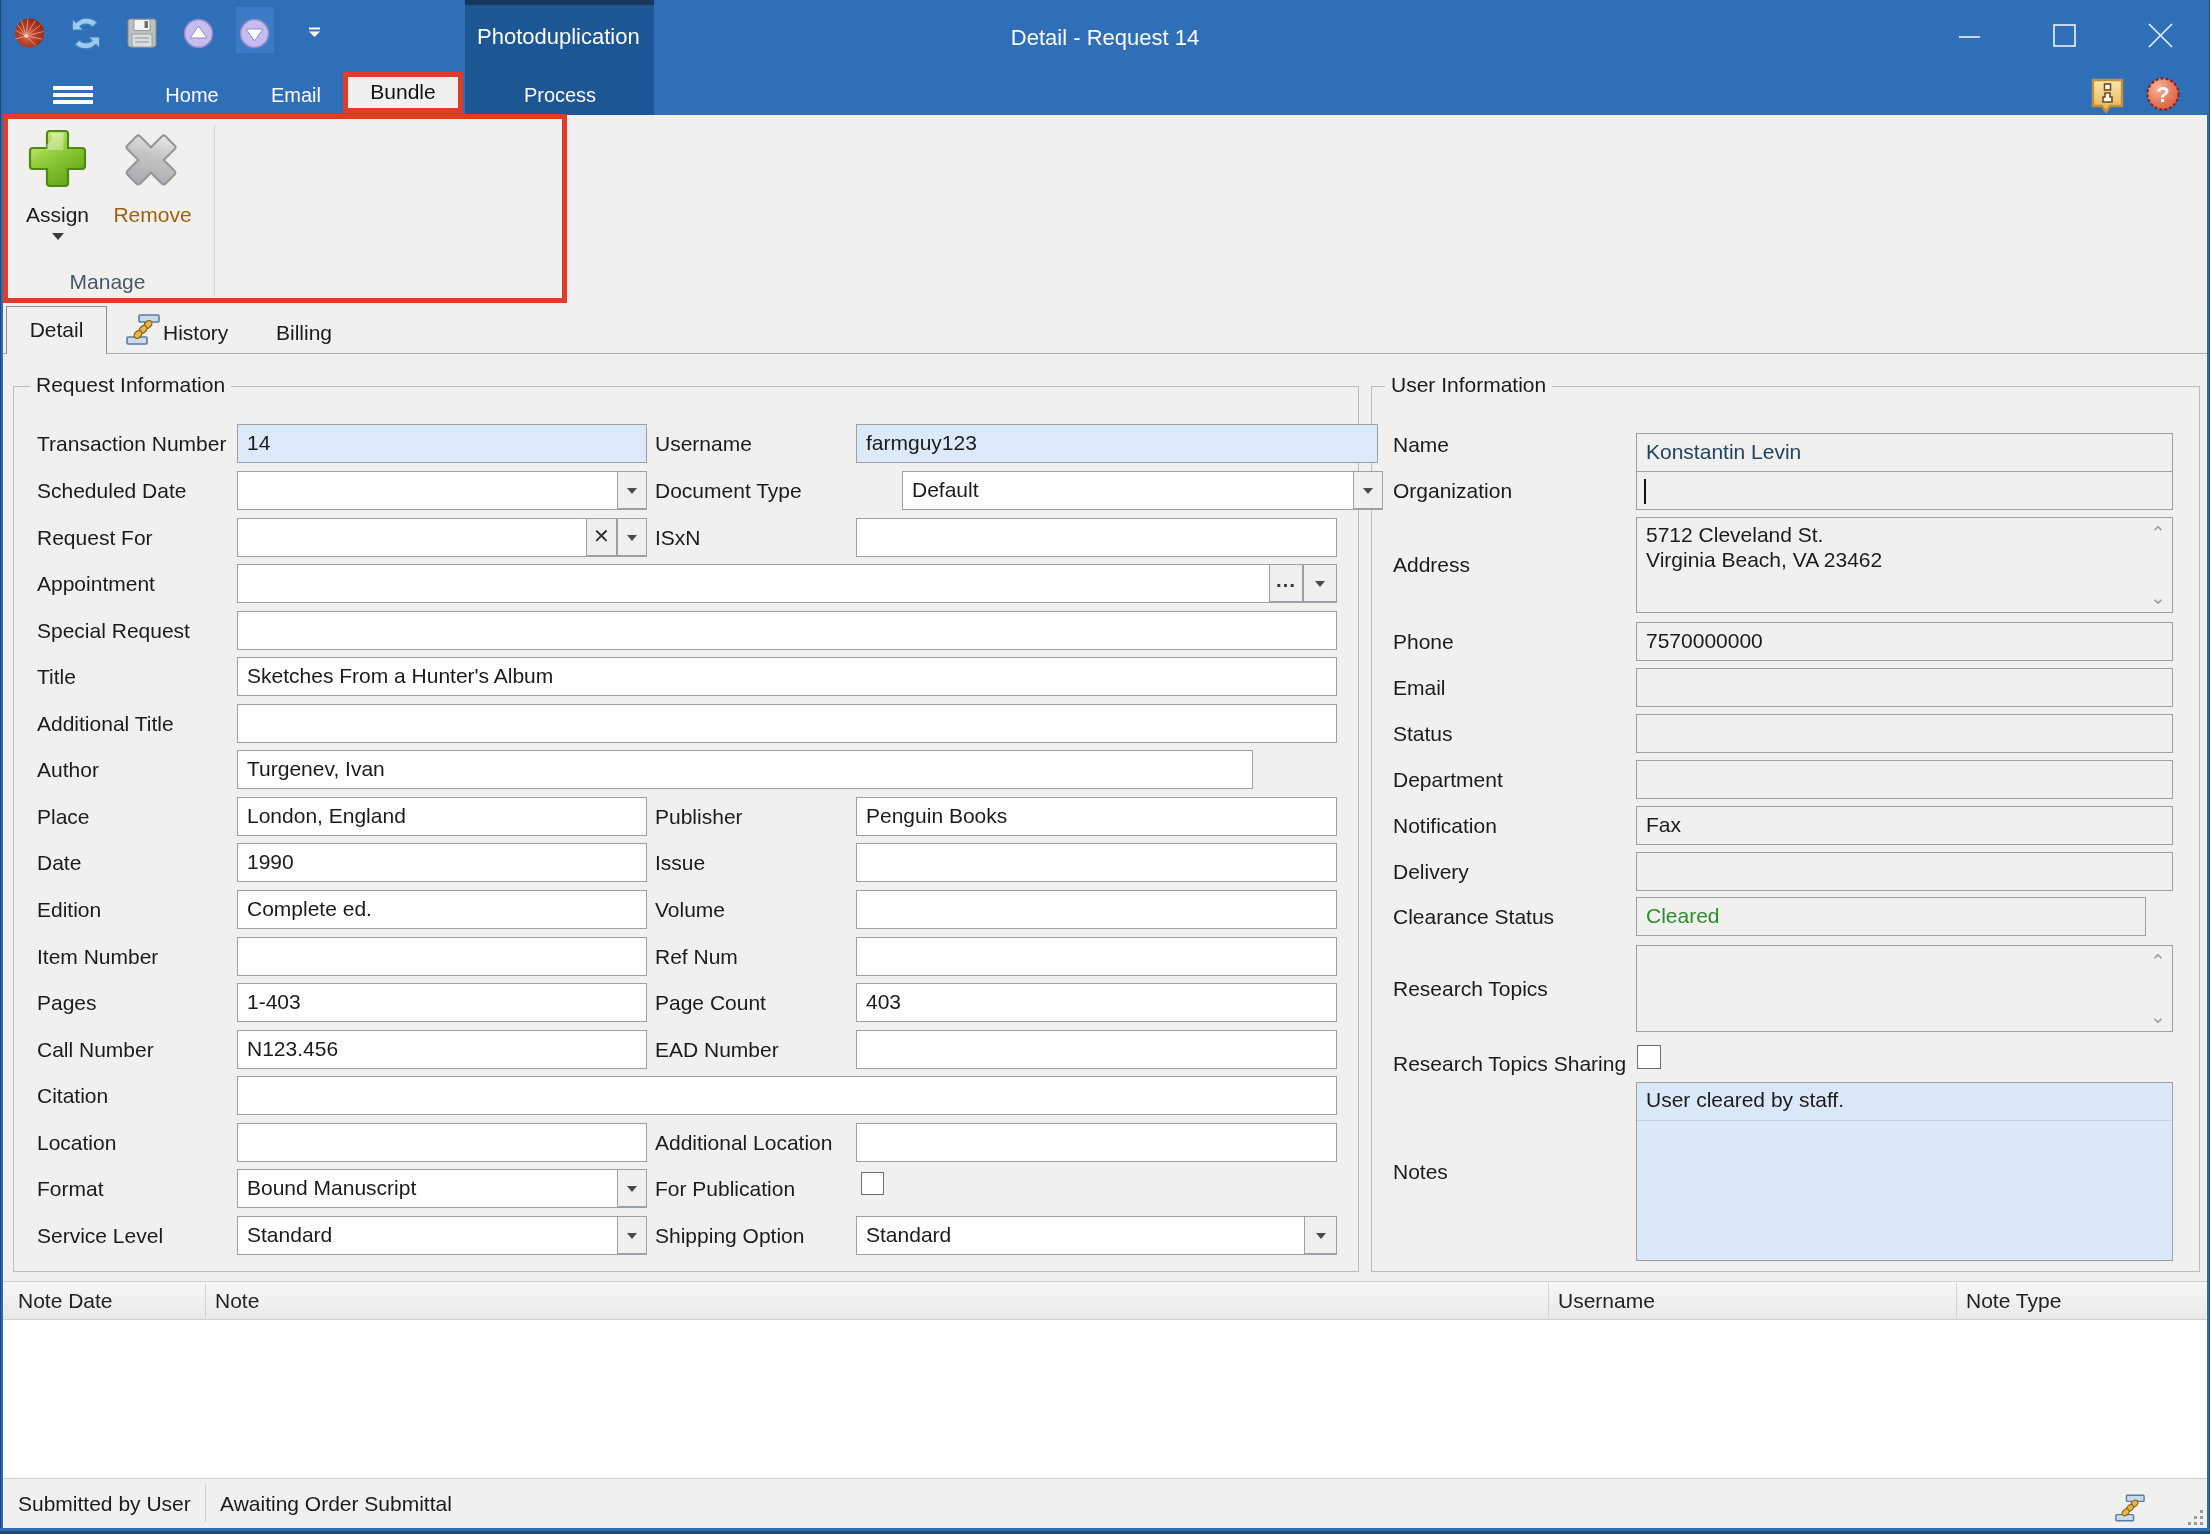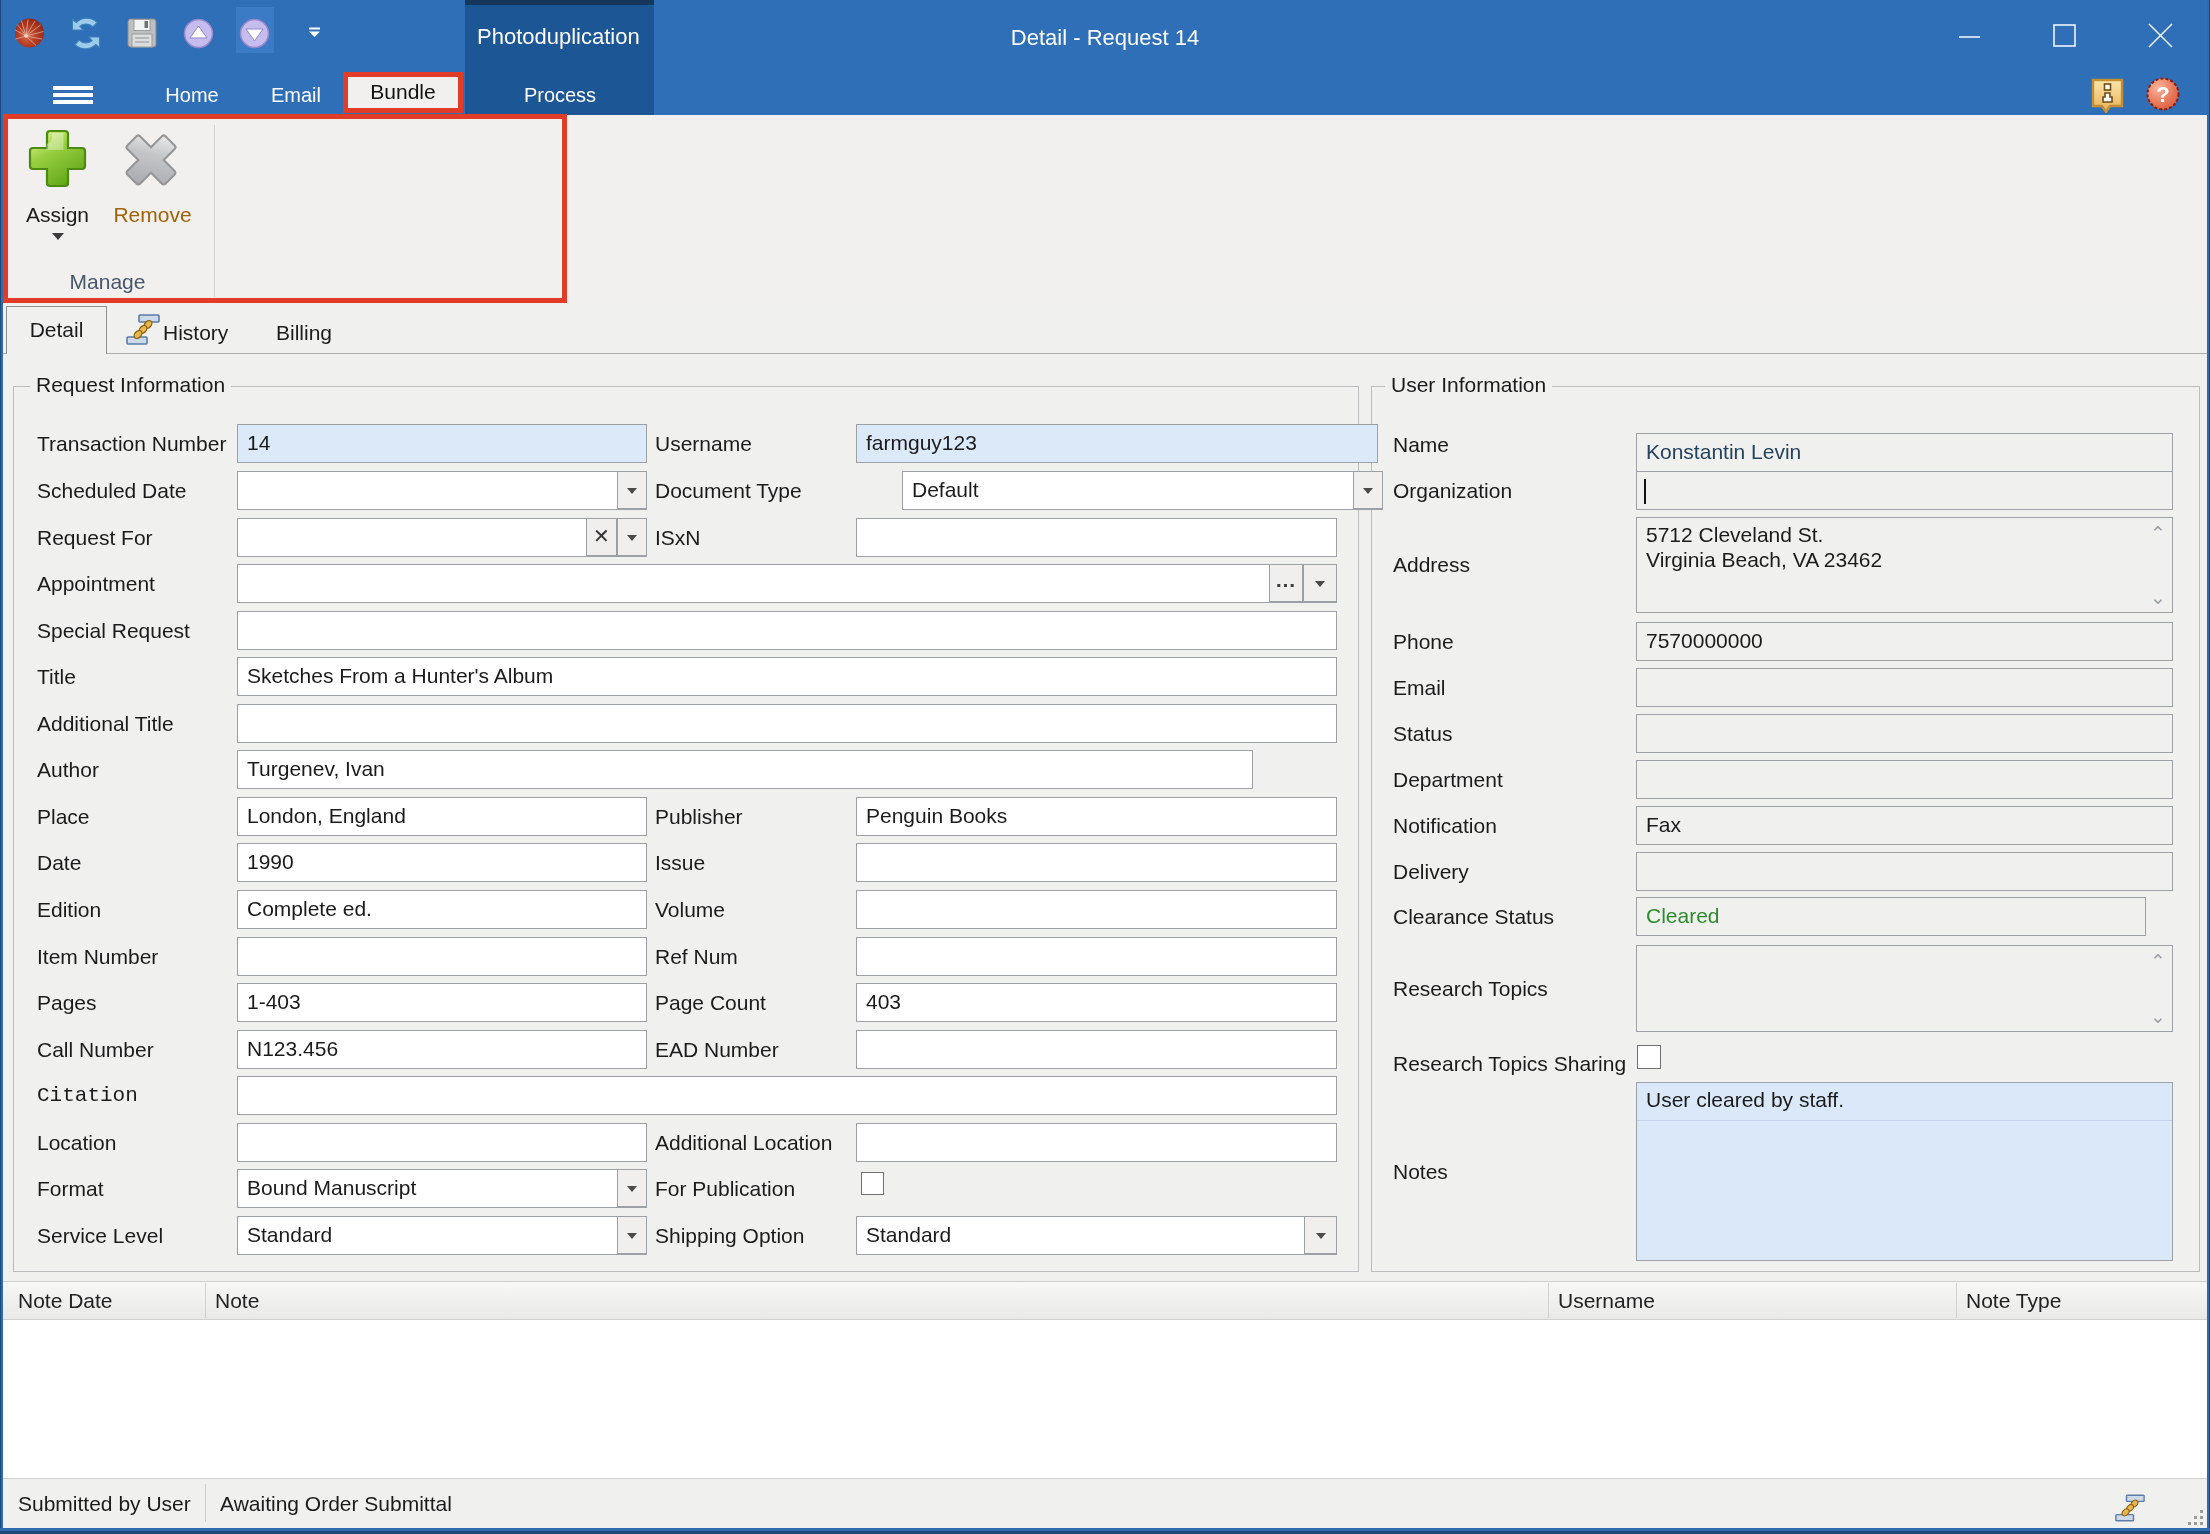--- a/index.html
+++ b/index.html
@@ -180,21 +180,21 @@
 <div class="abs lbl" style="left:37px;top:611px;">Special Request</div>
 <div class="abs lbl" style="left:37px;top:657px;">Title</div>
 <div class="abs lbl" style="left:37px;top:704px;">Additional Title</div>
 <div class="abs lbl" style="left:37px;top:750px;">Author</div>
 <div class="abs lbl" style="left:37px;top:797px;">Place</div>
 <div class="abs lbl" style="left:37px;top:843px;">Date</div>
 <div class="abs lbl" style="left:37px;top:890px;">Edition</div>
 <div class="abs lbl" style="left:37px;top:937px;">Item Number</div>
 <div class="abs lbl" style="left:37px;top:983px;">Pages</div>
 <div class="abs lbl" style="left:37px;top:1030px;">Call Number</div>
-<div class="abs lbl" style="left:37px;top:1076px;font-family:Liberation Mono, monospace;">Citation</div>
+<div class="abs lbl" style="left:37px;top:1076px;">Citation</div>
 <div class="abs lbl" style="left:37px;top:1123px;">Location</div>
 <div class="abs lbl" style="left:37px;top:1169px;">Format</div>
 <div class="abs lbl" style="left:37px;top:1216px;">Service Level</div>
 <div class="abs lbl" style="left:655px;top:424px;">Username</div>
 <div class="abs lbl" style="left:655px;top:471px;">Document Type</div>
 <div class="abs lbl" style="left:655px;top:518px;">ISxN</div>
 <div class="abs lbl" style="left:655px;top:797px;">Publisher</div>
 <div class="abs lbl" style="left:655px;top:843px;">Issue</div>
 <div class="abs lbl" style="left:655px;top:890px;">Volume</div>
 <div class="abs lbl" style="left:655px;top:937px;">Ref Num</div>

